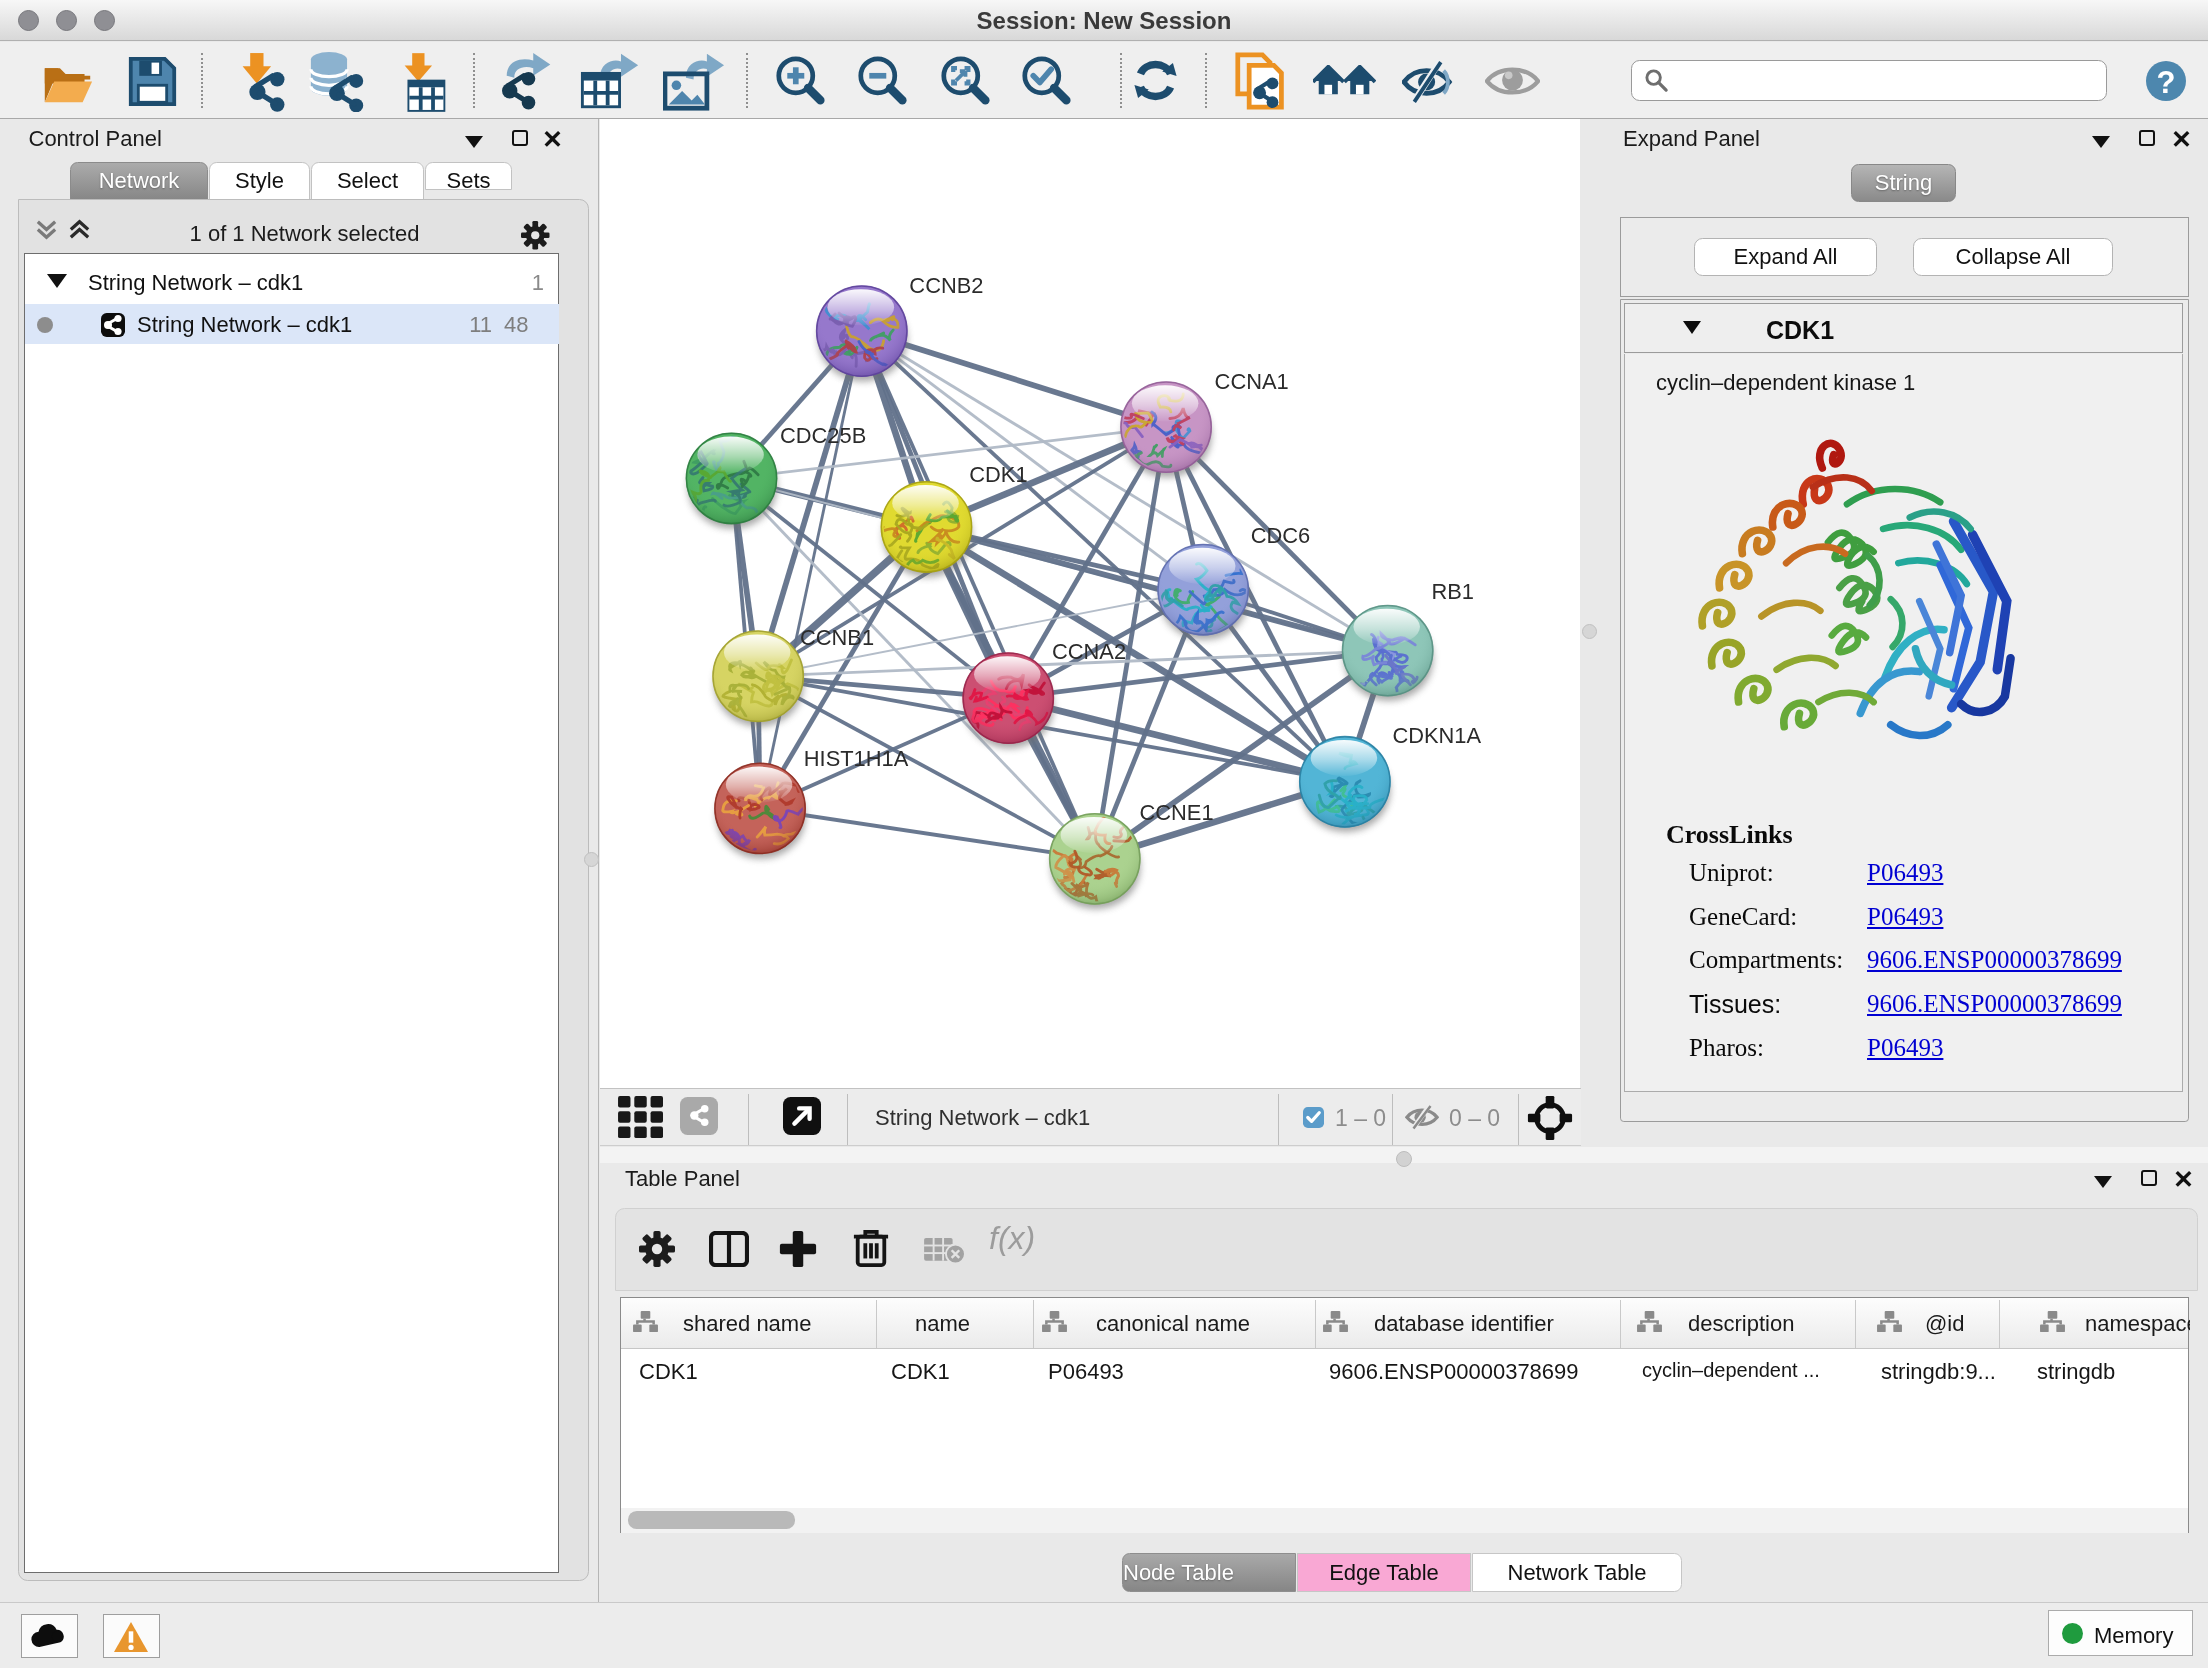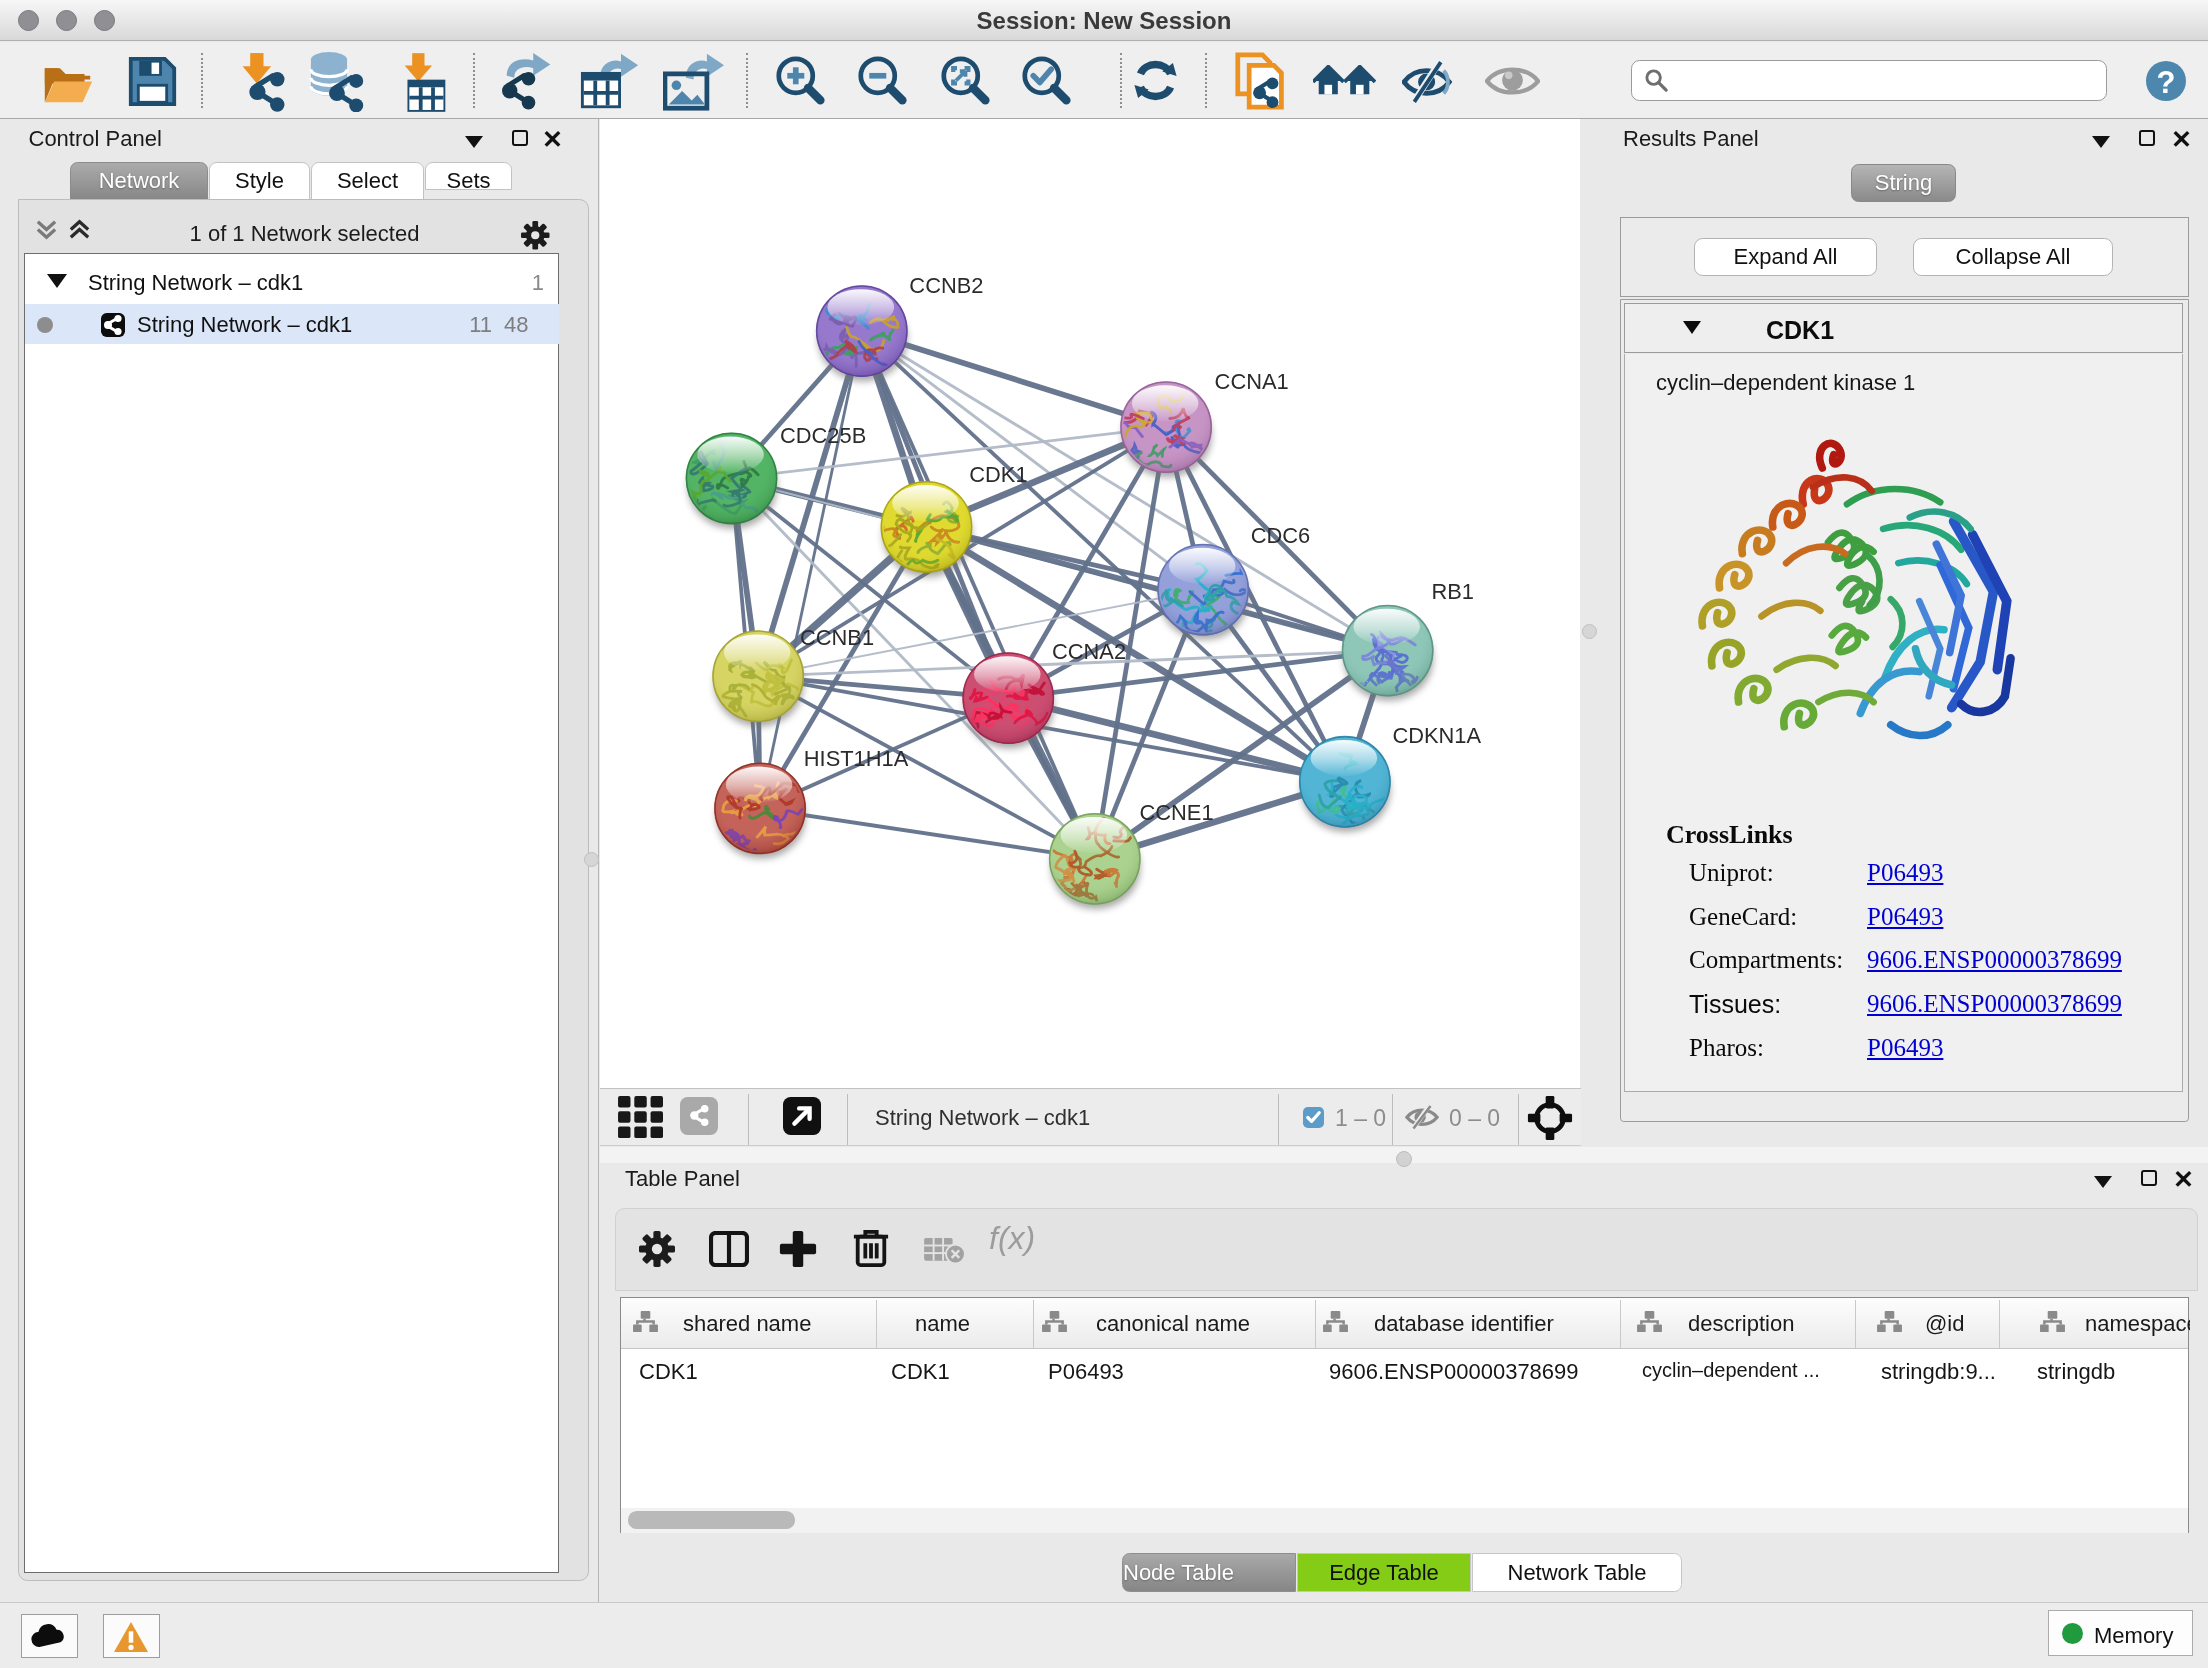--- a/index.html
+++ b/index.html
@@ -712,21 +712,21 @@
       <rect x="2" y="20.5" width="13" height="9" rx="1.5"></rect>
       <rect x="35" y="20.5" width="13" height="9" rx="1.5"></rect>
     </g>
   </svg>
 <div class="abs" style="left:600px;top:1147px;width:1608px;height:16px;background:#f3f3f3"></div>
 <div class="abs" style="left:1396px;top:1151px;width:16px;height:16px;border-radius:50%;background:#d2d2d2;border:1px solid #bdbdbd"></div>
 
 <div class="abs" style="left:584px;top:852px;width:15px;height:15px;border-radius:50%;background:#d6d6d6;border:1px solid #c0c0c0"></div>
 <div class="abs" style="left:1582px;top:624px;width:15px;height:15px;border-radius:50%;background:#d6d6d6;border:1px solid #c0c0c0"></div>
 
-<div class="abs ptitle" style="left:1623px;top:126px">Results Panel</div>
+<div class="abs ptitle" style="left:1623px;top:126px">Expand Panel</div>
 <div class="abs" style="left:2092px;top:134px"><span class="tri"></span></div>
 <div class="abs" style="left:2139px;top:130px"><span class="sq"></span></div>
 <div class="abs xx" style="left:2171px;top:131px">✕</div>
 <div class="abs" style="left:1851px;top:164px;width:105px;height:38px;background:linear-gradient(#b5b5b5,#8a8a8a);border:1px solid #888;border-radius:7.6px;color:#fff;font-size:22px;text-align:center;line-height:36px;text-shadow:0 1px 1.9px #666">String</div>
 <div class="abs" style="left:1620px;top:217px;width:569px;height:80px;background:#ebebeb;border:1.9px solid #9b9b9b"></div>
 <div class="abs" style="left:1694px;top:238px;width:183px;height:38px;background:#fff;border:1px solid #b3b3b3;border-radius:8.6px;font-size:22px;color:#111;text-align:center;line-height:36px">Expand All</div>
 <div class="abs" style="left:1913px;top:238px;width:200px;height:38px;background:#fff;border:1px solid #b3b3b3;border-radius:8.6px;font-size:22px;color:#111;text-align:center;line-height:36px">Collapse All</div>
 <div class="abs" style="left:1620px;top:299px;width:569px;height:823px;background:#ebebeb;border:1.9px solid #9b9b9b;border-radius:0 0 3.8px 3.8px"></div>
 <div class="abs" style="left:1624px;top:303px;width:559px;height:50px;background:#eeeeee;border:1px solid #9b9b9b"></div>
 <div class="abs" style="left:1683px;top:321px;width:0;height:0;border-left:9.5px solid transparent;border-right:9.5px solid transparent;border-top:13.3px solid #0c0c0c"></div>
@@ -901,21 +901,21 @@
 <div class="abs" style="left:891px;top:1359px;font-size:22px;color:#161616">CDK1</div>
 <div class="abs" style="left:1048px;top:1359px;font-size:22px;color:#161616">P06493</div>
 <div class="abs" style="left:1329px;top:1359px;font-size:22px;color:#161616">9606.ENSP00000378699</div>
 <div class="abs" style="left:1642px;top:1359px;font-size:20px;color:#161616">cyclin–dependent ...</div>
 <div class="abs" style="left:1881px;top:1359px;font-size:22px;color:#161616">stringdb:9...</div>
 <div class="abs" style="left:2037px;top:1359px;font-size:22px;color:#161616">stringdb</div>
 
 <div class="abs" style="left:621px;top:1508px;width:1567px;height:25px;background:#f2f2f2"></div>
 <div class="abs" style="left:628px;top:1511px;width:167px;height:18px;background:#b9b9b9;border-radius:8.6px"></div>
 <div class="abs" style="left:1122px;top:1553px;width:174px;height:39px;background:linear-gradient(#a9a9a9,#868686);border:1px solid #8e8e8e;border-radius:7.6px 0 0 7.6px;color:#fff;font-size:22px;text-align:left;line-height:37px;text-shadow:0 1px 1.9px #666">Node Table</div>
-<div class="abs" style="left:1297px;top:1553px;width:174px;height:39px;background:#84cc16;border:1px solid #c6c6c6;color:#111;font-size:22px;text-align:center;line-height:37px">Edge Table</div>
+<div class="abs" style="left:1297px;top:1553px;width:174px;height:39px;background:#f9a8d4;border:1px solid #c6c6c6;color:#111;font-size:22px;text-align:center;line-height:37px">Edge Table</div>
 <div class="abs" style="left:1472px;top:1553px;width:210px;height:39px;background:#fff;border:1px solid #c6c6c6;border-radius:0 7.6px 7.6px 0;color:#111;font-size:22px;text-align:center;line-height:37px">Network Table</div>
 
 <div class="abs" style="left:0;top:1602px;width:2208px;height:67px;background:#ececec;border-top:1px solid #c9c9c9"></div>
 <div class="abs" style="left:21px;top:1614px;width:57px;height:44px;background:#fbfbfb;border:1px solid #9e9e9e"></div>
 <svg class="abs" style="left:30px;top:1624px" width="38" height="25" viewBox="0 0 40 26">
     <path d="M10 24 a8 8 0 0 1 -1 -16 a10 10 0 0 1 19 -2 a7 7 0 0 1 4 13 z" fill="#0d0d0d"></path>
     <circle cx="29" cy="13" r="6" fill="#0d0d0d"></circle>
   </svg>
 <div class="abs" style="left:103px;top:1614px;width:57px;height:44px;background:#fbfbfb;border:1px solid #9e9e9e"></div>
 <svg class="abs" style="left:112px;top:1620px" width="38" height="34" viewBox="0 0 40 36">

